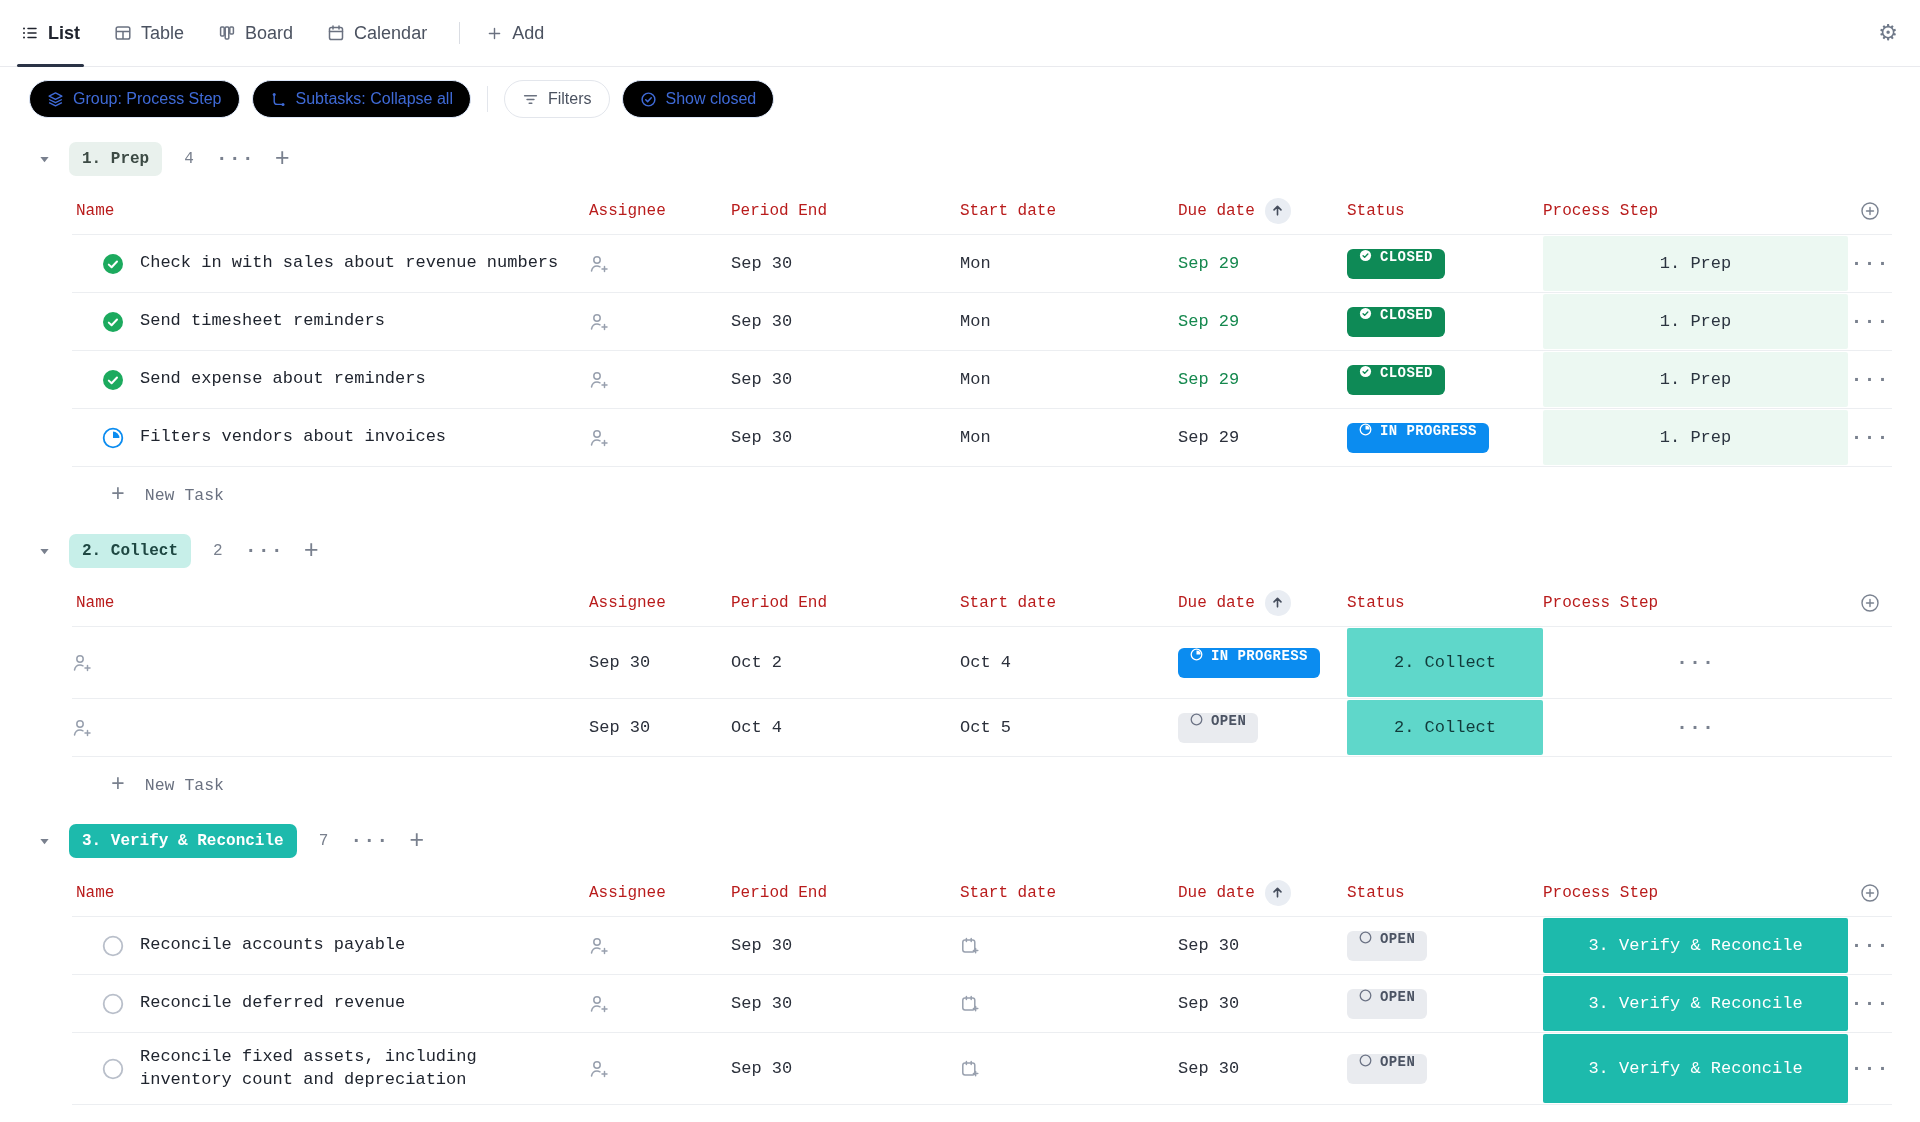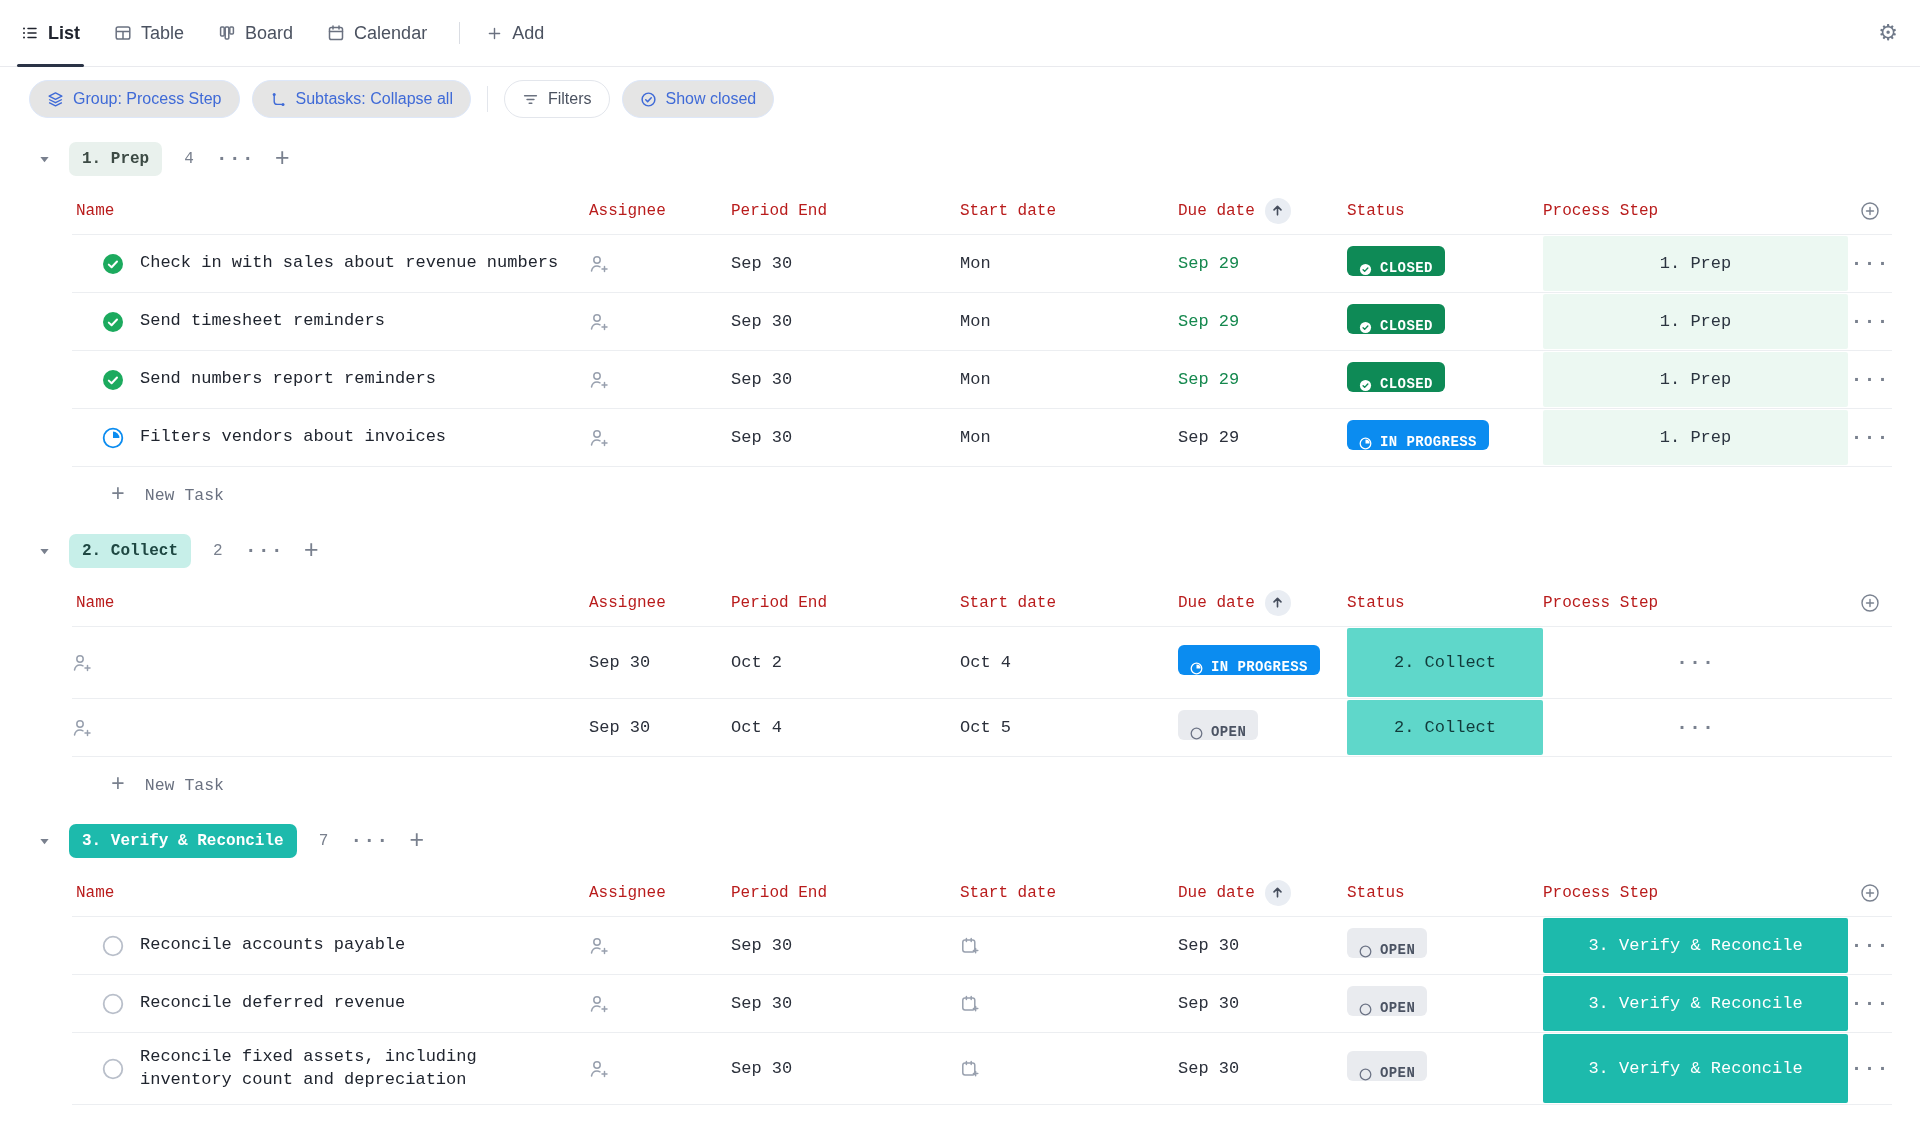--- a/index.html
+++ b/index.html
@@ -14,21 +14,21 @@
   .tab.active { color:#20242e; font-weight:700; }
   .tab.active .ticon { color:#20242e; }
   .tab.active::after { content:""; position:absolute; left:0; right:0; bottom:-1px; height:3px; background:#2a3346; border-radius:2px; }
   .vdiv { width:1px; height:22px; background:#dadde3; margin:0 22px 0 2px; }
   .gear { margin-left:auto; font-size:22px; color:#6f7989; cursor:pointer; line-height:1; }
 
   
   .filterbar { display:flex; align-items:center; gap:12px; padding:13px 0 13px 29px; }
   .pill { display:inline-flex; align-items:center; gap:9px; height:38px; padding:0 17px; border-radius:19px;
     font-size:16px; font-weight:500; cursor:pointer; white-space:nowrap; }
-  .pill.blue { background:#e5e5e5; border:1px solid #dde7f9; color:#3f6ad7;justify-content:flex-end; }
+  .pill.blue { background:#000000; border:1px solid #dde7f9; color:#3f6ad7;justify-content:flex-end; }
   .pill.plain { background:#fff; border:1px solid #e3e6ec; color:#4b5260; }
   .pill .picon { display:flex; }
   .pill.plain .picon { color:#6b7280; }
   .fdiv { width:1px; height:26px; background:#e3e6ec; margin:0 4px; }
 
   
   .group { margin-top:6px;font-family:Liberation Mono, monospace; }
   .group-header { display:flex; align-items:center; height:44px; padding-left:38px; }
   .caret { display:flex; margin-right:18px; cursor:pointer; }
   .gbadge { height:34px; display:inline-flex; align-items:center; padding:0 13px; border-radius:7px;
@@ -50,21 +50,21 @@
   .row { height:58px; border-bottom:1px solid #eceef1; font-size:17px; }
   .row.tall { height:72px; }
   .name-cell { display:flex; align-items:center; padding-left:30px; gap:16px; }
   .state { display:flex; cursor:pointer; flex:none; }
   .namewrap { max-width:420px; line-height:1.32; }
   .tname { color:#20252f; font-weight:500; cursor:pointer; }
   .desc { margin-left:9px; display:inline-block; vertical-align:-1px; }
   .assignee { display:flex; cursor:pointer; }
   .date { color:#2b303b; cursor:pointer; }
   .start-icon { display:flex; cursor:pointer; }
-  .badge { display:inline-flex; align-items:flex-end; gap:8px; height:30px; padding:0 12px; border-radius:6px;
+  .badge { display:inline-flex; align-items:flex-start; gap:8px; height:30px; padding:0 12px; border-radius:6px;
     font-size:14px; font-weight:700; letter-spacing:0.4px; cursor:pointer; white-space:nowrap; }
   .badge svg { flex:none; }
   .stepcell { align-self:stretch; display:flex; }
   .step-block { width:100%; height:calc(100% - 2px); margin-top:1px; display:flex; align-items:center; justify-content:center;
     font-size:17px; font-weight:500; border-radius:2px; cursor:pointer; }
   .rdots { color:#79808e; font-size:20px; font-weight:700; letter-spacing:1px; width:100%; display:flex; justify-content:center; cursor:pointer; }
 
   .new-task { display:flex; align-items:center; gap:20px; height:56px; padding-left:39px; color:#6a7180; font-size:16.5px; cursor:pointer; }
   .nt-plus { font-size:23px; line-height:1; color:#79808e; }
 </style>
@@ -298,21 +298,21 @@
   </div>
 
   <div class="grid row">
     <div class="cell name-cell">
       <span class="state">
                   <svg width="22" height="22" viewBox="0 0 22 22">
                     <circle cx="11" cy="11" r="10" fill="#1caa5e"></circle>
                     <path d="M6.8 11.6l2.8 2.7 5.4-5.8" fill="none" stroke="#fff" stroke-width="2" stroke-linecap="round" stroke-linejoin="round"></path>
                   </svg>
                 </span>
-      <span class="namewrap"><span class="tname">Send numbers report reminders</span></span>
+      <span class="namewrap"><span class="tname">Send expense about reminders</span></span>
     </div>
     <div class="cell">
       <span class="assignee">
         <svg width="20" height="20" viewBox="0 0 20 20" fill="none" stroke="#98a0ae" stroke-width="1.5" stroke-linecap="round">
           <circle cx="8" cy="6" r="3.2"></circle>
                     <path d="M2.5 17c.6-3.2 2.9-5 5.5-5 1.1 0 2.1.3 3 .8"></path>
                     <path d="M15.5 12.5v5M13 15h5"></path>
                   </svg>
       </span>
     </div>

